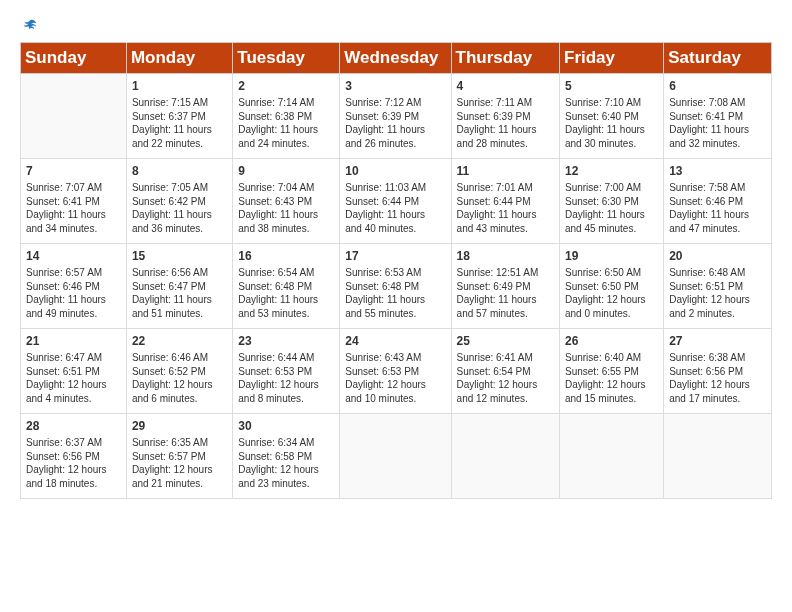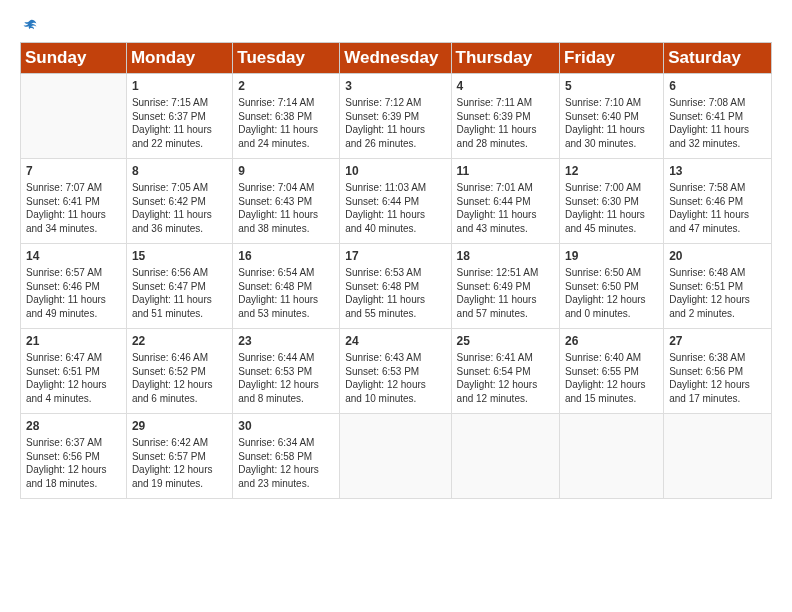--- a/index.html
+++ b/index.html
@@ -321,24 +321,24 @@
         <tr>
           <td>
             <span class="day-num">28</span>
             <div>Sunrise: 6:37 AM</div>
             <div>Sunset: 6:56 PM</div>
             <div>Daylight: 12 hours</div>
             <div>and 18 minutes.</div>
           </td>
           <td>
             <span class="day-num">29</span>
-            <div>Sunrise: 6:42 AM</div>
+            <div>Sunrise: 6:35 AM</div>
             <div>Sunset: 6:57 PM</div>
             <div>Daylight: 12 hours</div>
-            <div>and 19 minutes.</div>
+            <div>and 21 minutes.</div>
           </td>
           <td>
             <span class="day-num">30</span>
             <div>Sunrise: 6:34 AM</div>
             <div>Sunset: 6:58 PM</div>
             <div>Daylight: 12 hours</div>
             <div>and 23 minutes.</div>
           </td>
           <td class="empty"></td>
           <td class="empty"></td>

